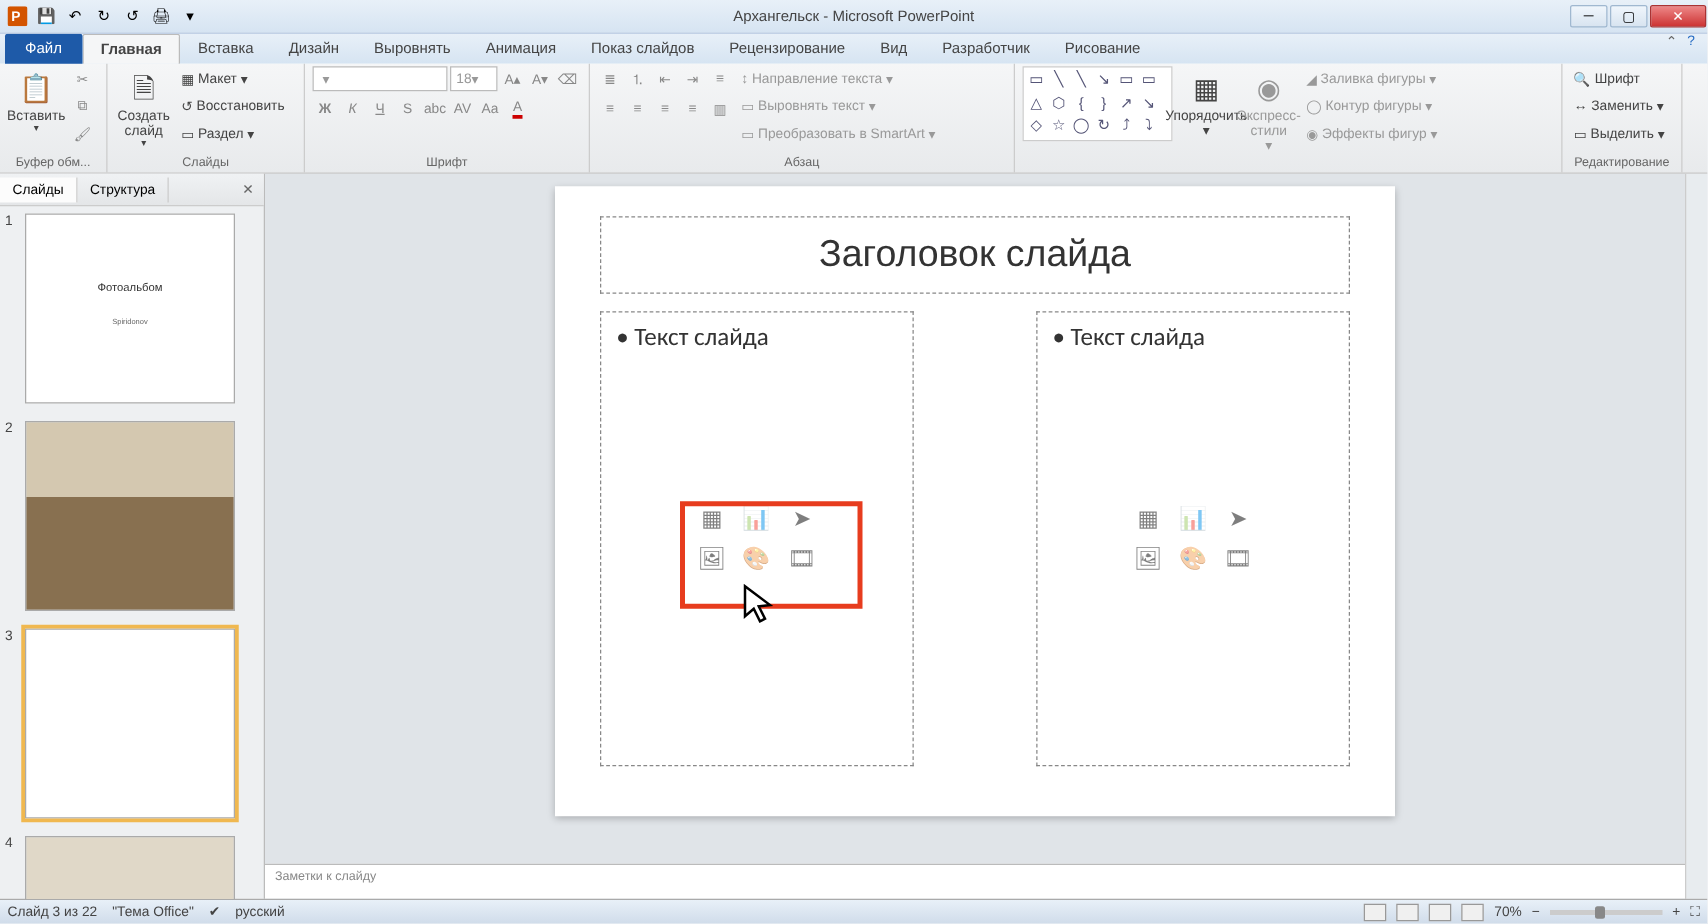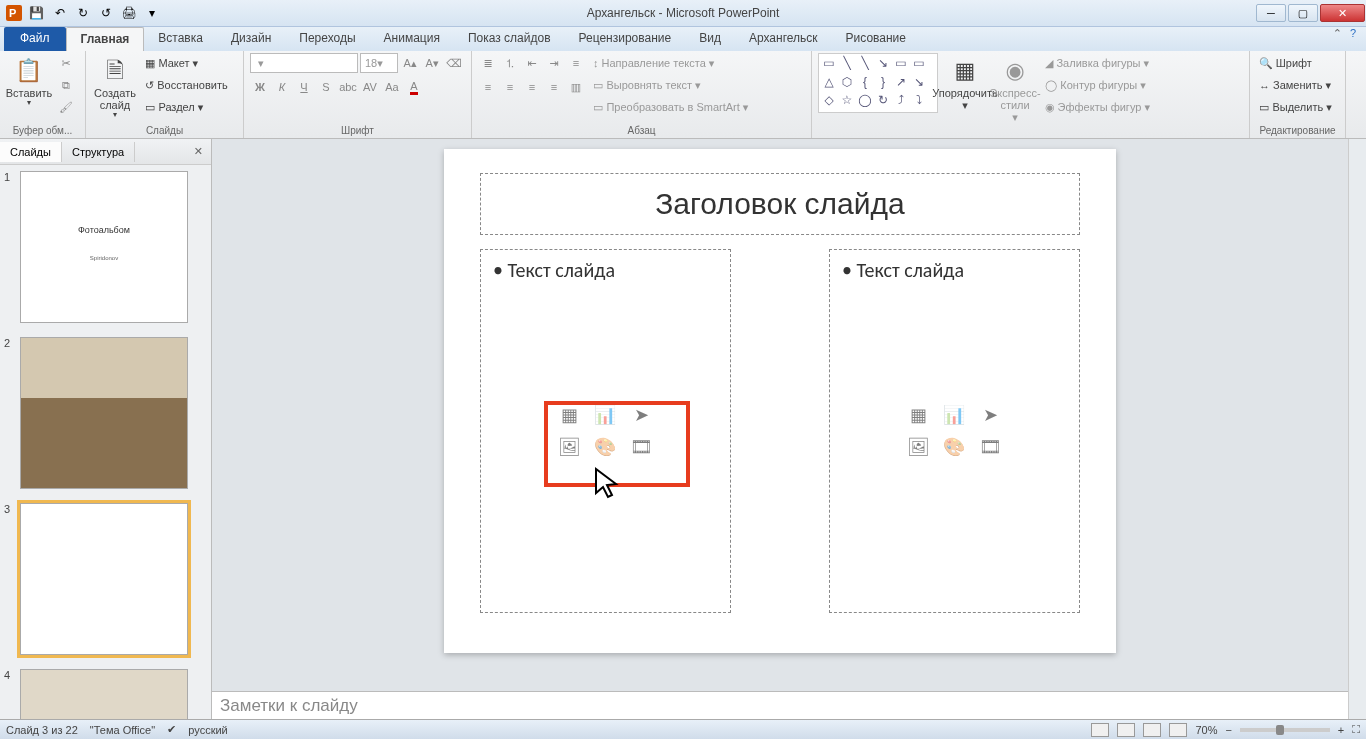--- a/index.html
+++ b/index.html
@@ -64,21 +64,21 @@
 .ph-left { left: 36px; }
 .ph-right { right: 36px; }
 .bullet-text { font-size: 20px; font-weight: 300; color: #333; font-family: Calibri, sans-serif; }
 .bullet-text::before { content: "• "; }
 .content-icons { position: absolute; left: 50%; top: 50%; transform: translate(-50%,-50%); display: grid; grid-template-columns: repeat(3, 32px); grid-template-rows: repeat(2, 28px); gap: 4px; }
 .cico { width: 32px; height: 28px; display: flex; align-items: center; justify-content: center; font-size: 18px; opacity: 0.5; }
 .highlight-box { position: absolute; border: 4px solid #e73c1e; pointer-events: none; }
 .cursor-arrow { position: absolute; font-size: 28px; color: #000; pointer-events: none; }
 
 
-.notes-pane { height: 28px; background: #fff; border-top: 1px solid #bbb; padding: 4px 8px; font-size: 17px; color: #888; }
+.notes-pane { height: 28px; background: #fff; border-top: 1px solid #bbb; padding: 4px 8px; font-size: 10px; color: #888; }
 
 
 .vscroll { width: 18px; background: #e8ecef; border-left: 1px solid #ccc; }
 
 
 .statusbar { position: absolute; bottom: 0; left: 0; right: 0; height: 20px; background: linear-gradient(#e8f0f8,#d0dcea); border-top: 1px solid #aaa; display: flex; align-items: center; font-size: 11px; color: #444; padding: 0 6px; gap: 12px; }
 .status-right { margin-left: auto; display: flex; align-items: center; gap: 8px; }
 .view-btn { width: 18px; height: 14px; border: 1px solid #999; background: #f0f0f0; }
 .zoom-slider { width: 90px; height: 4px; background: #ccc; position: relative; }
 .zoom-thumb { position: absolute; left: 40%; top: -3px; width: 8px; height: 10px; background: #888; border-radius: 2px; }
@@ -109,26 +109,26 @@
     <div class="win-btn">▢</div>
     <div class="win-btn win-close">✕</div>
   </div>
 </div>
 
 <div class="tabs-row">
   <div class="file-tab">Файл</div>
   <div class="rib-tab active">Главная</div>
   <div class="rib-tab">Вставка</div>
   <div class="rib-tab">Дизайн</div>
-  <div class="rib-tab">Переходы</div>
+  <div class="rib-tab">Выровнять</div>
   <div class="rib-tab">Анимация</div>
   <div class="rib-tab">Показ слайдов</div>
   <div class="rib-tab">Рецензирование</div>
   <div class="rib-tab">Вид</div>
-  <div class="rib-tab">Архангельск</div>
+  <div class="rib-tab">Разработчик</div>
   <div class="rib-tab">Рисование</div>
   <div class="help-icons">
     <span>⌃</span>
     <span style="color:#2a6ec4;">?</span>
   </div>
 </div>
 
 <div class="ribbon">
 
   <div class="rib-group" style="width:86px;">

